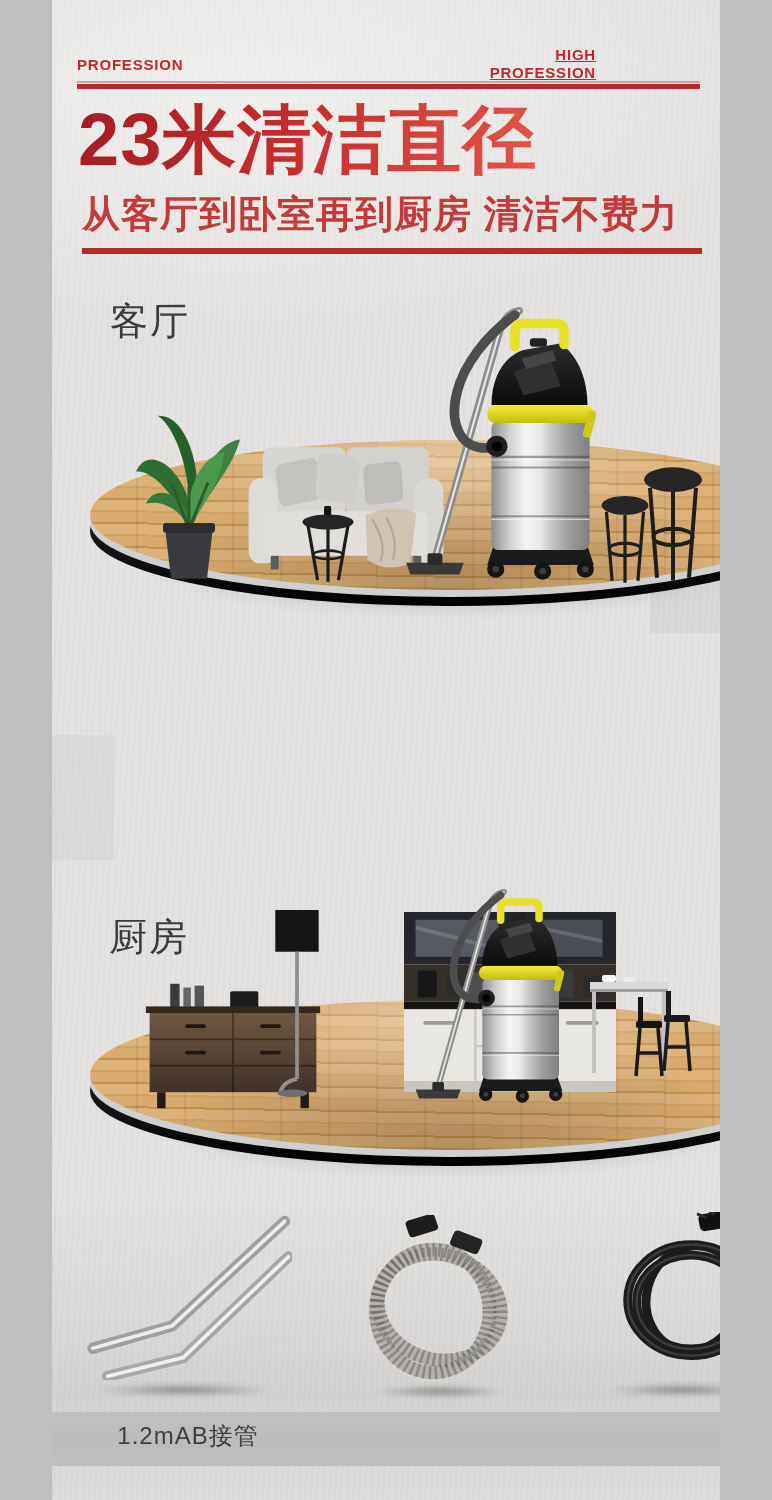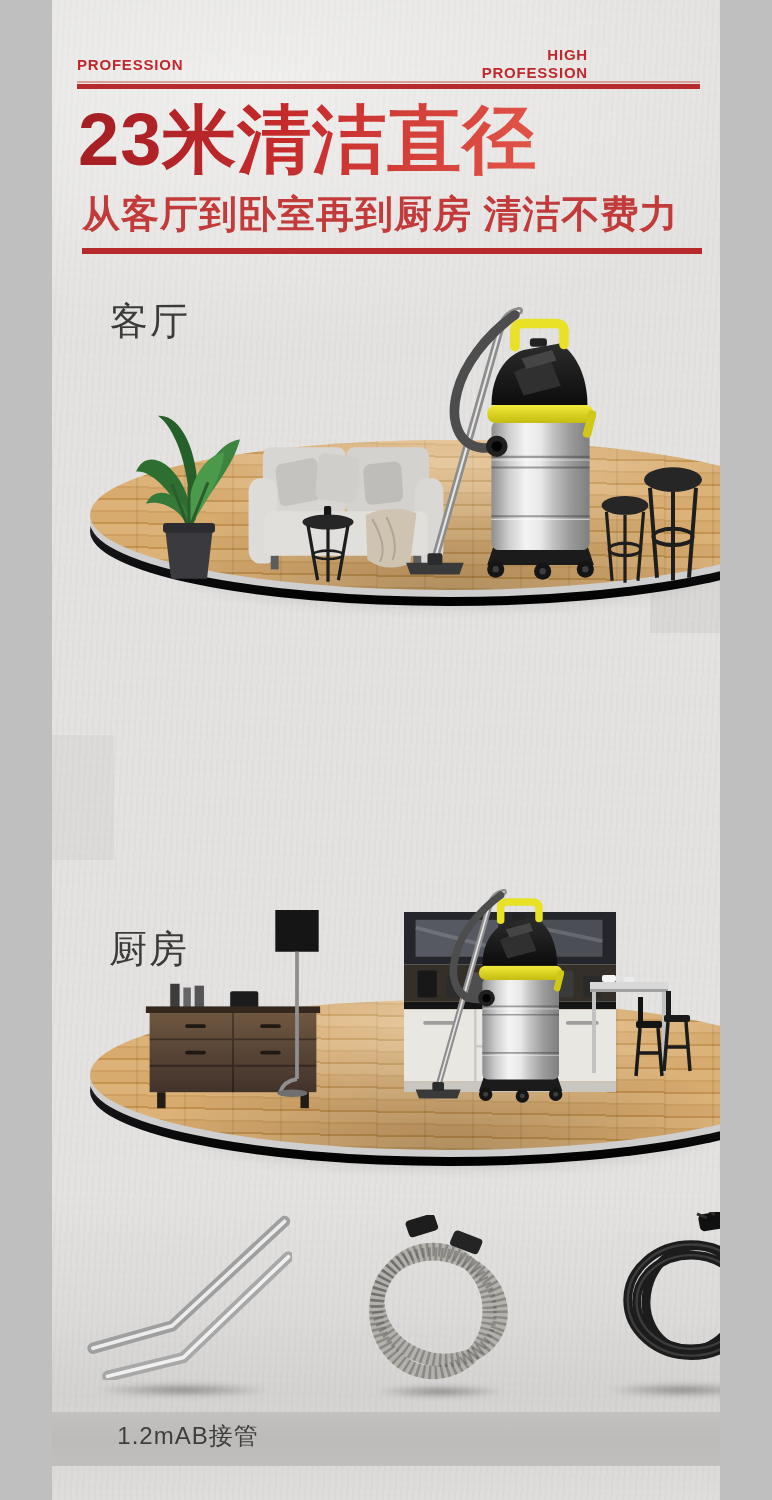--- a/index.html
+++ b/index.html
@@ -286,21 +286,21 @@
 </svg>
 
 <div class="canvas">
 
   <div class="patch" style="left:598px;top:565px;width:104px;height:68px;background:rgba(0,0,0,.045);"></div>
   <div class="patch" style="left:688px;top:295px;width:84px;height:160px;background:rgba(255,255,255,.18);"></div>
   <div class="patch" style="left:0;top:735px;width:62px;height:125px;background:rgba(0,0,0,.03);"></div>
 
   <header>
     <div class="abs tag" style="left:25px;top:56px;">PROFESSION</div>
-    <div class="abs tag tag-right" style="right:132px;top:46px;">
+    <div class="abs tag tag-right" style="right:124px;top:46px;text-decoration:underline;">
       <div>HIGH</div>
       <div>PROFESSION</div>
     </div>
     <div class="abs rule-double">
       <div class="thin"></div>
         <div class="thick"></div>
     </div>
     <h1 class="abs title" style="margin:0;">23米清洁直径</h1>
     <div class="abs subtitle">从客厅到卧室再到厨房 清洁不费力</div>
     <div class="abs rule-thick"></div>
@@ -341,21 +341,21 @@
     </div>
     <div class="art z2" style="left:590px;top:196px;width:62px;height:120px;">
       <svg viewBox="0 0 62 88" preserveAspectRatio="none">
           <use href="#sym-stool" width="62" height="88"></use>
         </svg>
     </div>
   </section>
 
 
   <section class="scene" style="top:900px;height:340px;">
-    <div class="scene-label" style="left:57px;top:24px;">厨房</div>
+    <div class="scene-label" style="left:57px;top:12px;">厨房</div>
     <div class="platform" style="left:38px;top:100px;width:718px;height:150px;">
       <div class="p-shadow"></div>
       <div class="p-under"></div>
       <div class="p-edge"></div>
       <div class="p-wood"></div>
     </div>
     <div class="art z2" style="left:92px;top:80px;width:178px;height:132px;">
       <svg viewBox="0 0 190 140" preserveAspectRatio="none">
           <use href="#sym-sideboard" width="190" height="140"></use>
         </svg>

